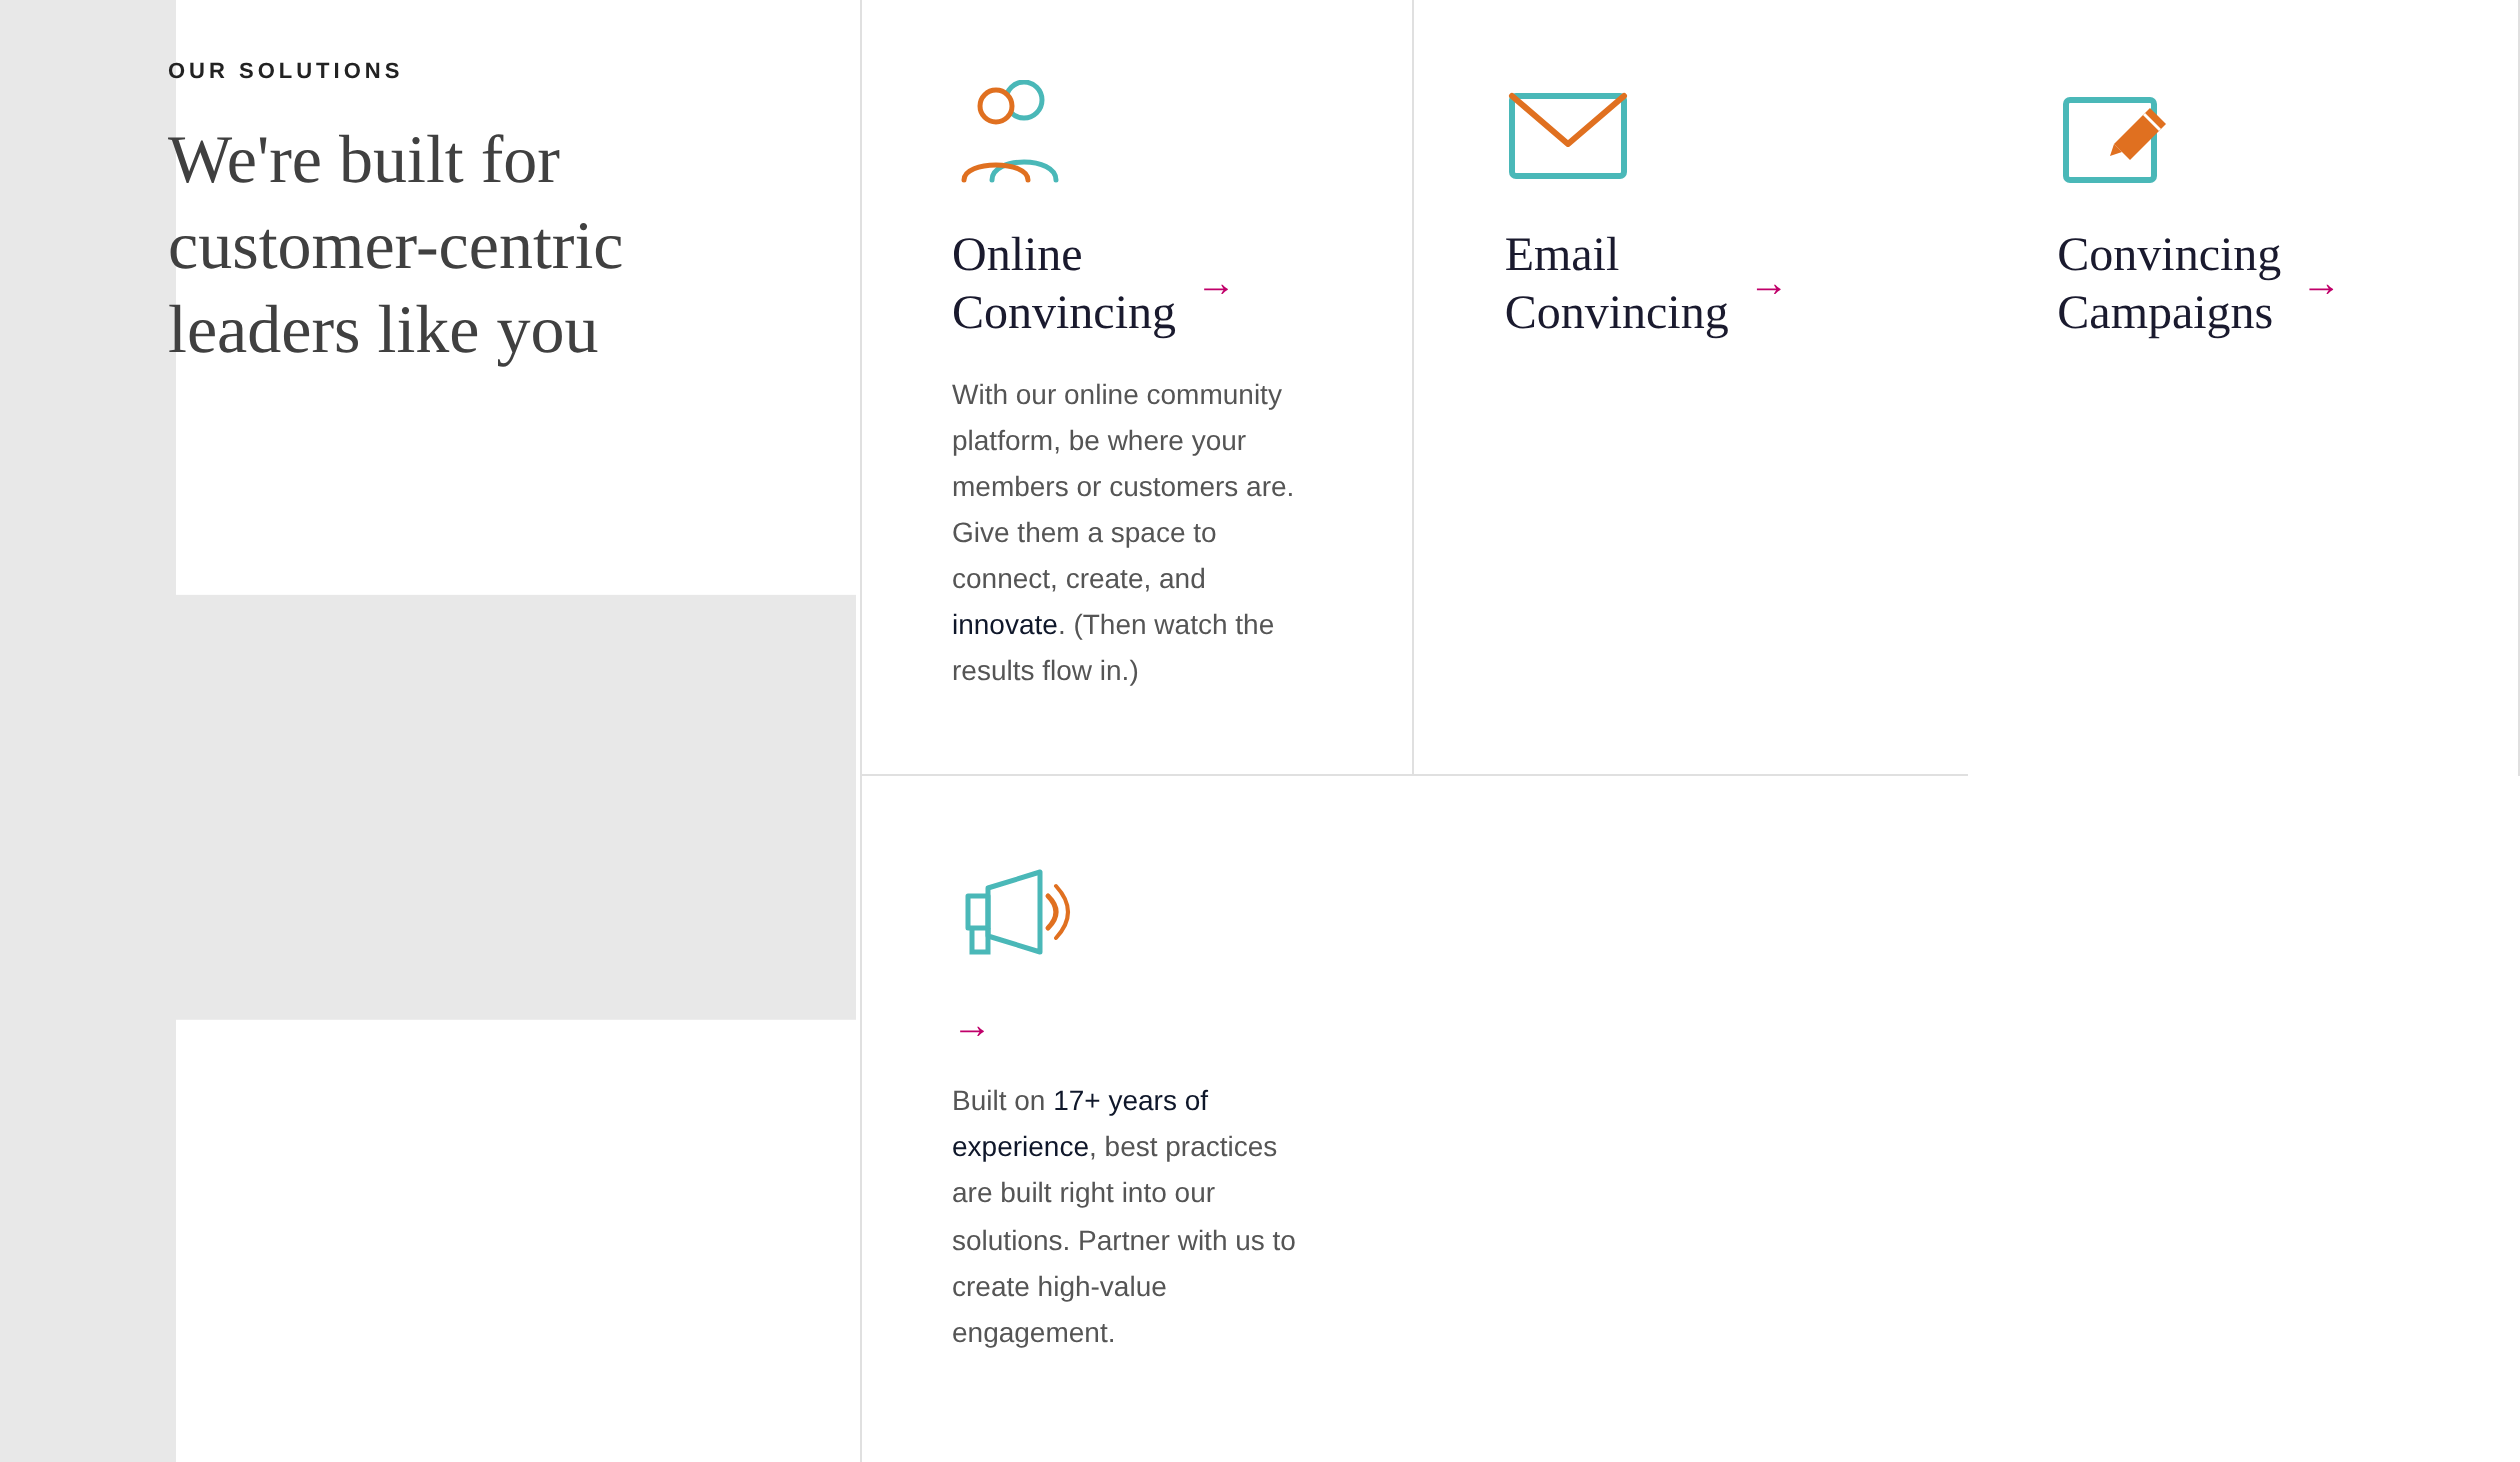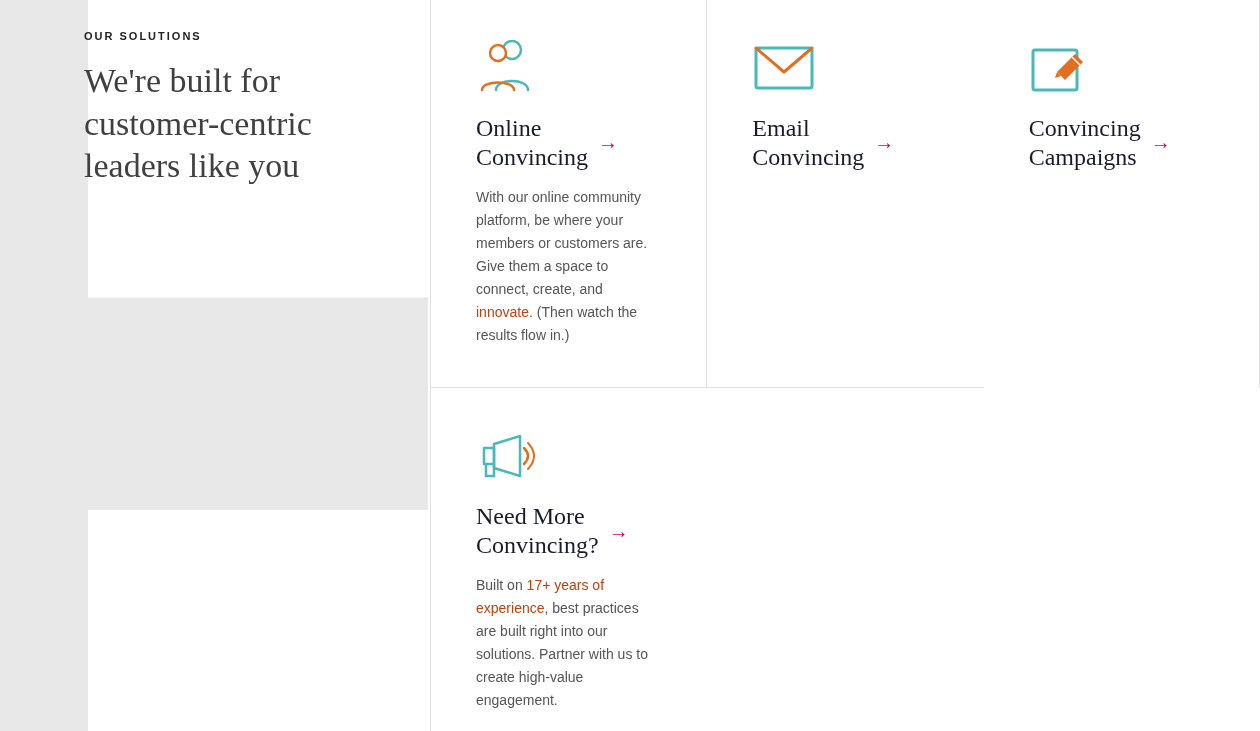--- a/index.html
+++ b/index.html
@@ -120,21 +120,21 @@
     }
 
     .card-description {
       font-size: 14px;
       line-height: 1.65;
       color: #555;
       font-family: Arial, sans-serif;
     }
 
     .card-description .link-text {
-      color: #c2410c;
+      color: #0f172a;
     }
 
     
     .icon-community svg,
     .icon-email svg,
     .icon-strategic svg,
     .icon-convincing svg {
       width: 100%;
       height: 100%;
     }
@@ -229,24 +229,20 @@
 
           <path d="M18 16 L44 8 L44 48 L18 40 Z" stroke="#4ab8b8" stroke-width="2.5" fill="none" stroke-linejoin="round"></path>
 
           <path d="M48 20 Q56 28 48 36" stroke="#e07020" stroke-width="2.5" fill="none" stroke-linecap="round"></path>
           <path d="M52 15 Q64 28 52 41" stroke="#e07020" stroke-width="2" fill="none" stroke-linecap="round"></path>
 
           <path d="M10 36 L10 48 L18 48 L18 36" stroke="#4ab8b8" stroke-width="2.5" fill="none"></path>
         </svg>
       </div>
       <div class="card-title-row">
-        <div class="card-title">
-          <span>Need More</span><br>
-          <span>Convincing?</span>
-        </div>
         <span class="arrow-link">→</span>
       </div>
       <p class="card-description">
         Built on <span class="link-text">17+ years of experience</span>, best practices are built right into our solutions. Partner with us to create high-value engagement.
       </p>
     </div>
 
   </div>
 </div>
 

